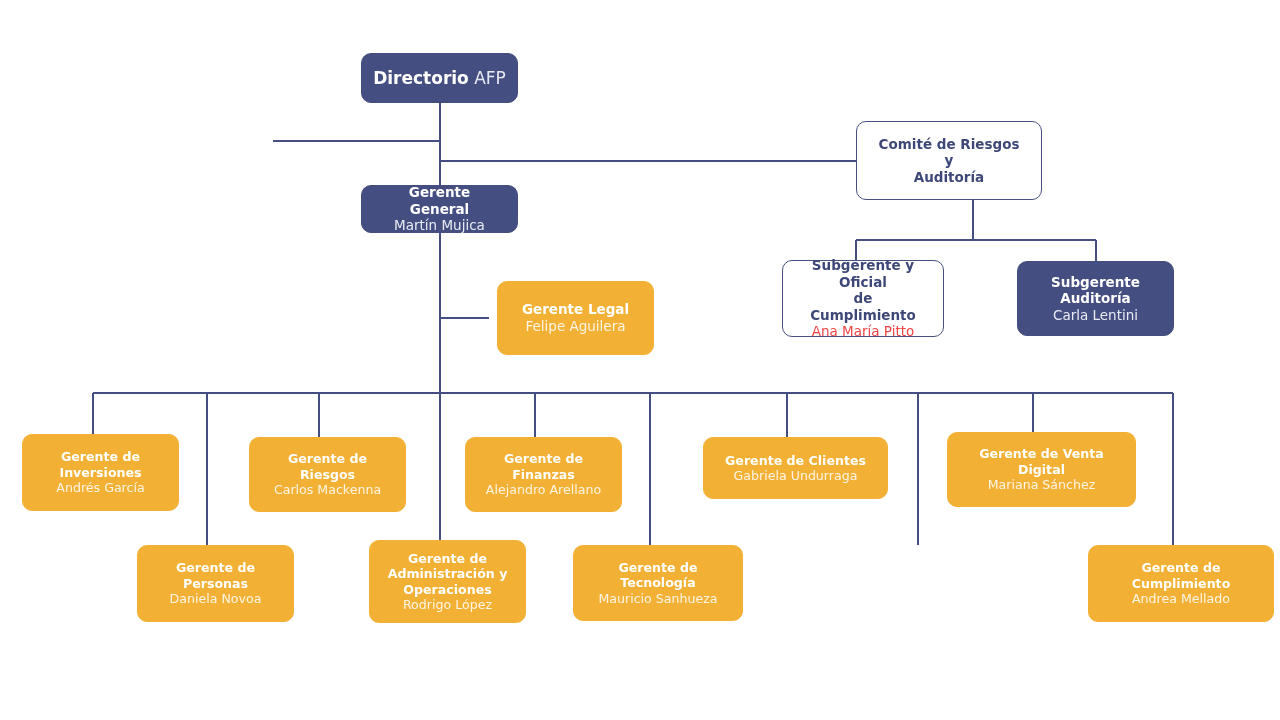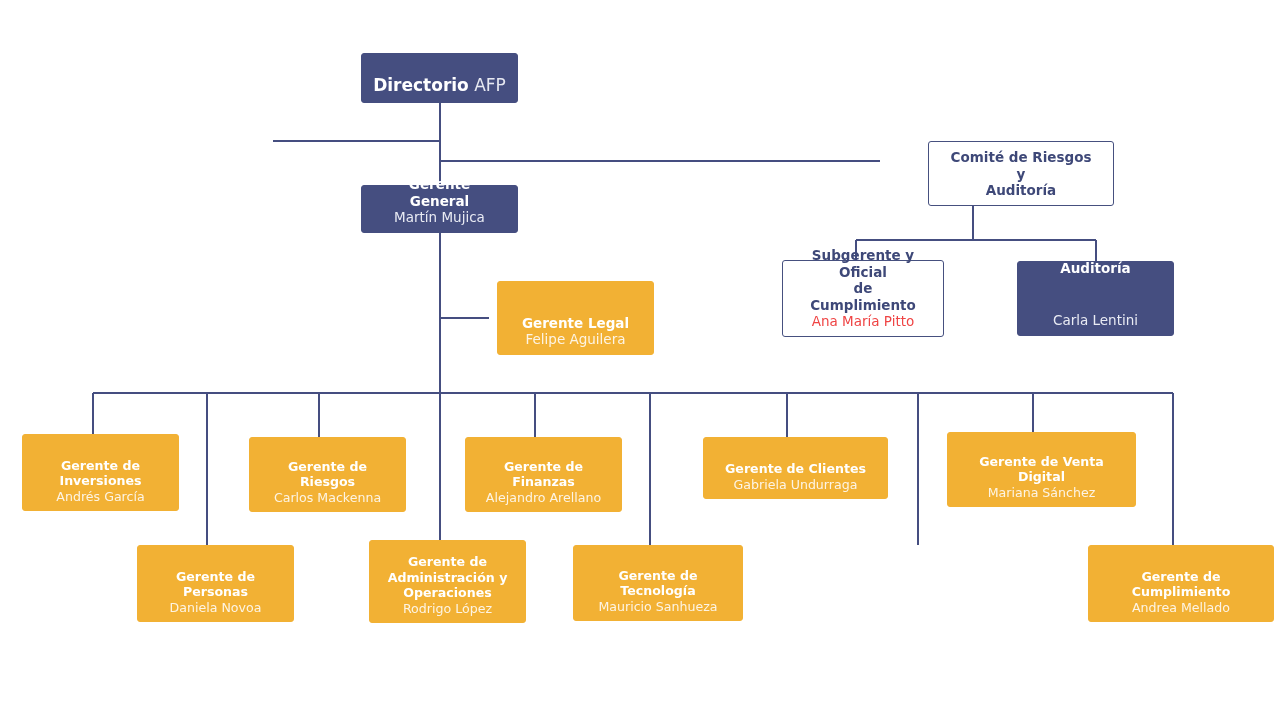--- a/index.html
+++ b/index.html
@@ -25,23 +25,23 @@
     width: 1280px;
     height: 720px;
     pointer-events: none;
   }
   .node {
     position: absolute;
     box-sizing: border-box;
     display: flex;
     flex-direction: column;
     align-items: center;
-    justify-content: flex-end;
+    justify-content: center;
     text-align: center;
-    border-radius: 3px;
+    border-radius: 10px;
     padding: 6px 16px;
     line-height: 1.23;
   }
   .node .title {
     font-weight: bold;
   }
   .node .person {
     font-weight: normal;
   }
   
@@ -115,42 +115,42 @@
     </g>
   </svg>
 
   <div class="node navy lg" style="left:361px; top:53px; width:157px; height:50px;">
     <div>
       <span class="title">Directorio</span><span>&nbsp;</span><span class="person" style="color:#e6e8f1">AFP</span>
     </div>
   </div>
 
 
-  <div class="node outline md" style="left:928px; top:121px; width:186px; height:65px;margin-top:20px;">
+  <div class="node outline md" style="left:856px; top:121px; width:186px; height:79px;">
     <div class="title">Comité de Riesgos y</div>
     <div class="title">Auditoría</div>
   </div>
 
   <div class="node navy md" style="left:361px; top:185px; width:157px; height:48px;">
     <div class="title">Gerente General</div>
     <div class="person">Martín Mujica</div>
   </div>
 
   <div class="node orange md" style="left:489px; top:281px; width:157px; height:74px;">
     <div class="title">Gerente Legal</div>
     <div class="person">Felipe Aguilera</div>
   </div>
 
   <div class="node outline md" style="left:782px; top:260px; width:162px; height:77px;">
     <div class="title">Subgerente y Oficial</div>
     <div class="title">de Cumplimiento</div>
     <div class="person">Ana María Pitto</div>
   </div>
 
-  <div class="node navy md" style="left:1017px; top:261px; width:157px; height:75px;gap:36px;">
+  <div class="node navy md" style="left:1017px; top:261px; width:157px; height:75px;">
     <div class="title">Subgerente</div>
     <div class="title">Auditoría</div>
     <div class="person">Carla Lentini</div>
   </div>
 
   <div class="node orange sm" style="left:14px; top:434px; width:157px; height:77px;">
     <div class="title">Gerente de</div>
     <div class="title">Inversiones</div>
     <div class="person">Andrés García</div>
   </div>

